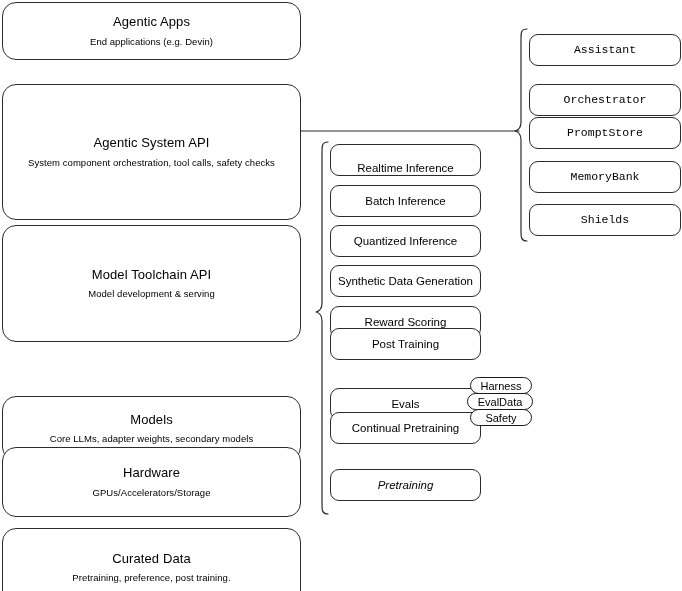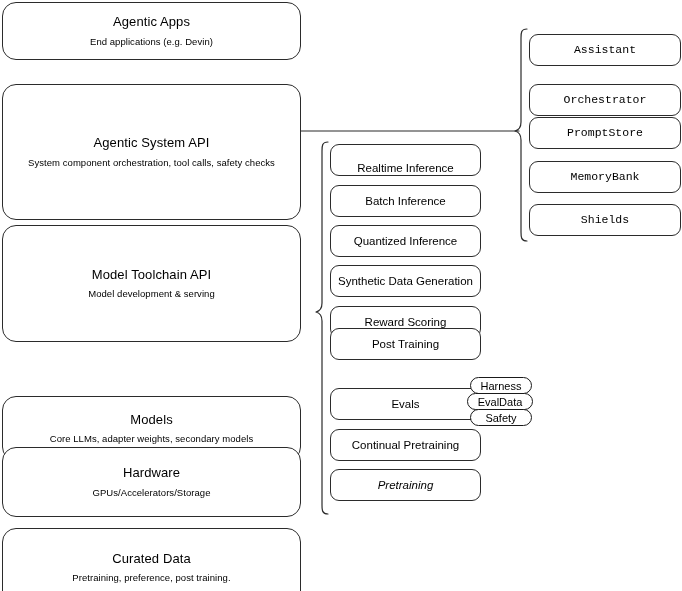--- a/index.html
+++ b/index.html
@@ -172,21 +172,21 @@
   </div>
   <div class="node mid" style="top:306px;">
     <div class="title">Reward Scoring</div>
   </div>
   <div class="node mid" style="top:328px;">
     <div class="title">Post Training</div>
   </div>
   <div class="node mid" style="top:388px;">
     <div class="title">Evals</div>
   </div>
-  <div class="node mid" style="top:429px;">
+  <div class="node mid" style="top:412px;">
     <div class="title">Continual Pretraining</div>
   </div>
   <div class="node mid" style="top:469px;font-style:italic;">
     <div class="title">Pretraining</div>
   </div>
 
   <div class="pill" style="left:470px; top:377px; width:62px;">
     <span>Harness</span>
   </div>
   <div class="pill" style="left:467px; top:393px; width:66px;">

